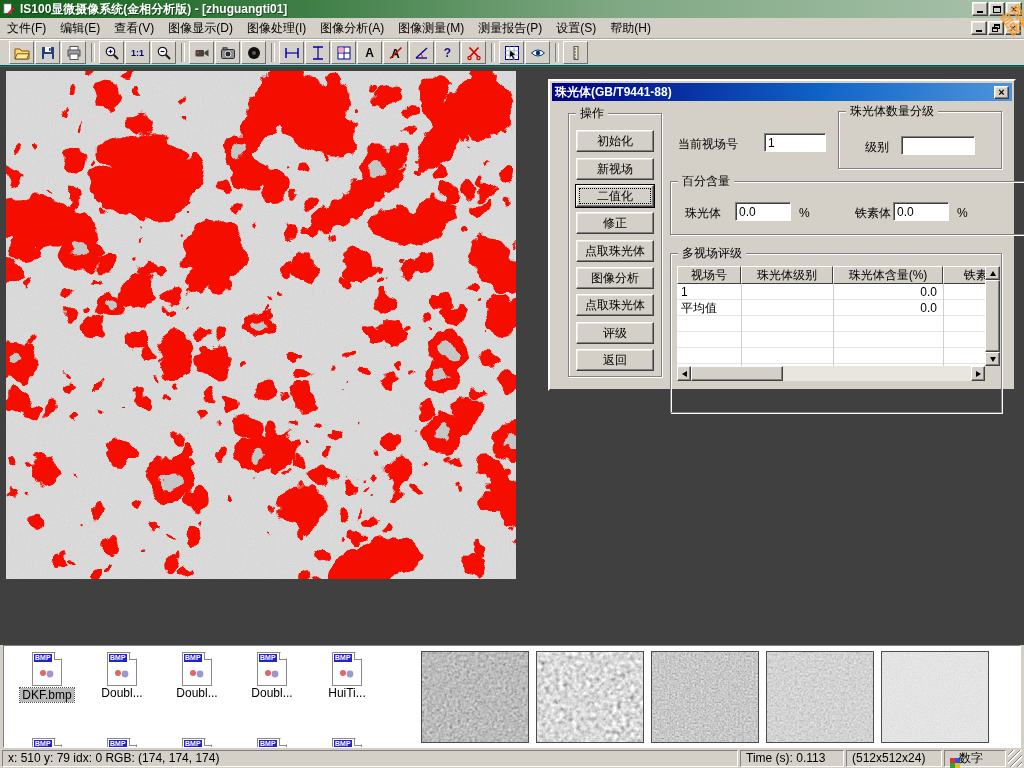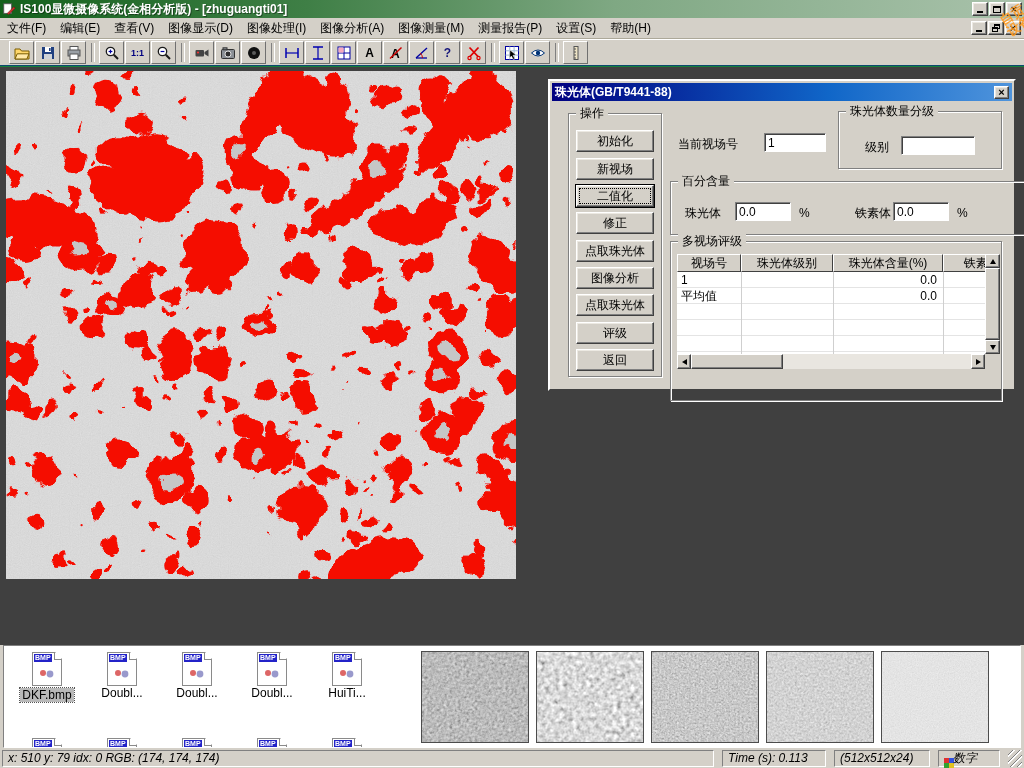--- a/index.html
+++ b/index.html
@@ -116,21 +116,21 @@
   .bmp-badge{position:absolute;left:1px;top:1px;font-size:7px;font-weight:bold;color:#fff;background:#2323c8;
     padding:0 1px;line-height:8px;}
   .bmp-art{position:absolute;left:5px;top:14px;}
   .file-label{margin-top:2px;font-size:12px;line-height:14px;white-space:nowrap;overflow:hidden;}
   .file-label.selected{background:#b9b9b9;outline:1px dotted #555;display:inline-block;padding:0 2px;}
   .thumb{position:absolute;top:5px;width:108px;height:92px;border:1px solid #4c4c4c;box-sizing:border-box;background:#9a9a9a;}
   .thumb svg{width:100%;height:100%;display:block;}
 
   
   .statusbar{position:absolute;left:0;top:748px;width:1024px;height:20px;background:#d4d0c8;
-    display:flex;gap:8px;padding:2px 2px 1px 2px;box-sizing:border-box;align-items:stretch;font-style:italic;}
+    display:flex;gap:2px;padding:2px 2px 1px 2px;box-sizing:border-box;align-items:stretch;}
   .scell{border:1px solid;border-color:#808080 #fff #fff #808080;padding:0 5px;line-height:14px;
     white-space:nowrap;box-sizing:border-box;font-size:12px;}
   .scell.grow{flex:1;}
   .mode-ic{display:inline-block;width:10px;height:10px;background:#e03030;margin-right:4px;vertical-align:-1px;
     box-shadow:5px 0 0 #3050e0,0 5px 0 #30a030,5px 5px 0 #e0c020;width:5px;height:5px;}
   .grip{width:14px;background:
     repeating-linear-gradient(135deg,transparent 0 3px,#808080 3px 4px,#fff 4px 5px);}
 </style>
 </head>
 <body>
@@ -767,21 +767,21 @@
       <div class="group" style="left:120px;top:100px;width:383px;height:54px;">
         <span class="glabel">百分含量</span>
         <span class="dlabel" style="left:14px;top:24px;">珠光体</span>
         <input class="tbox" style="left: 64px; top: 20px; width: 56px; height: 19px;" readonly="" value="0.0">
         <span class="dlabel" style="left:128px;top:24px;">%</span>
         <span class="dlabel" style="left:172px;top:24px;margin-left:12px;">铁素体</span>
         <input class="tbox" style="left: 222px; top: 20px; width: 56px; height: 19px;" readonly="" value="0.0">
         <span class="dlabel" style="left:286px;top:24px;">%</span>
       </div>
 
-      <div class="group" style="left:120px;top:160px;width:332px;height:160px;">
+      <div class="group" style="left:120px;top:172px;width:332px;height:160px;">
         <span class="glabel">多视场评级</span>
         <div class="table-wrap">
           <div class="thead">
             <span class="th" style="width:64px;text-align:right;">视场号</span>
             <span class="th" style="width:92px;">珠光体级别</span>
             <span class="th" style="width:110px;">珠光体含量(%)</span>
             <span class="th" style="width:120px;">铁素体含量(%)</span>
           </div>
           <div class="tbody">
             <div class="trow">

